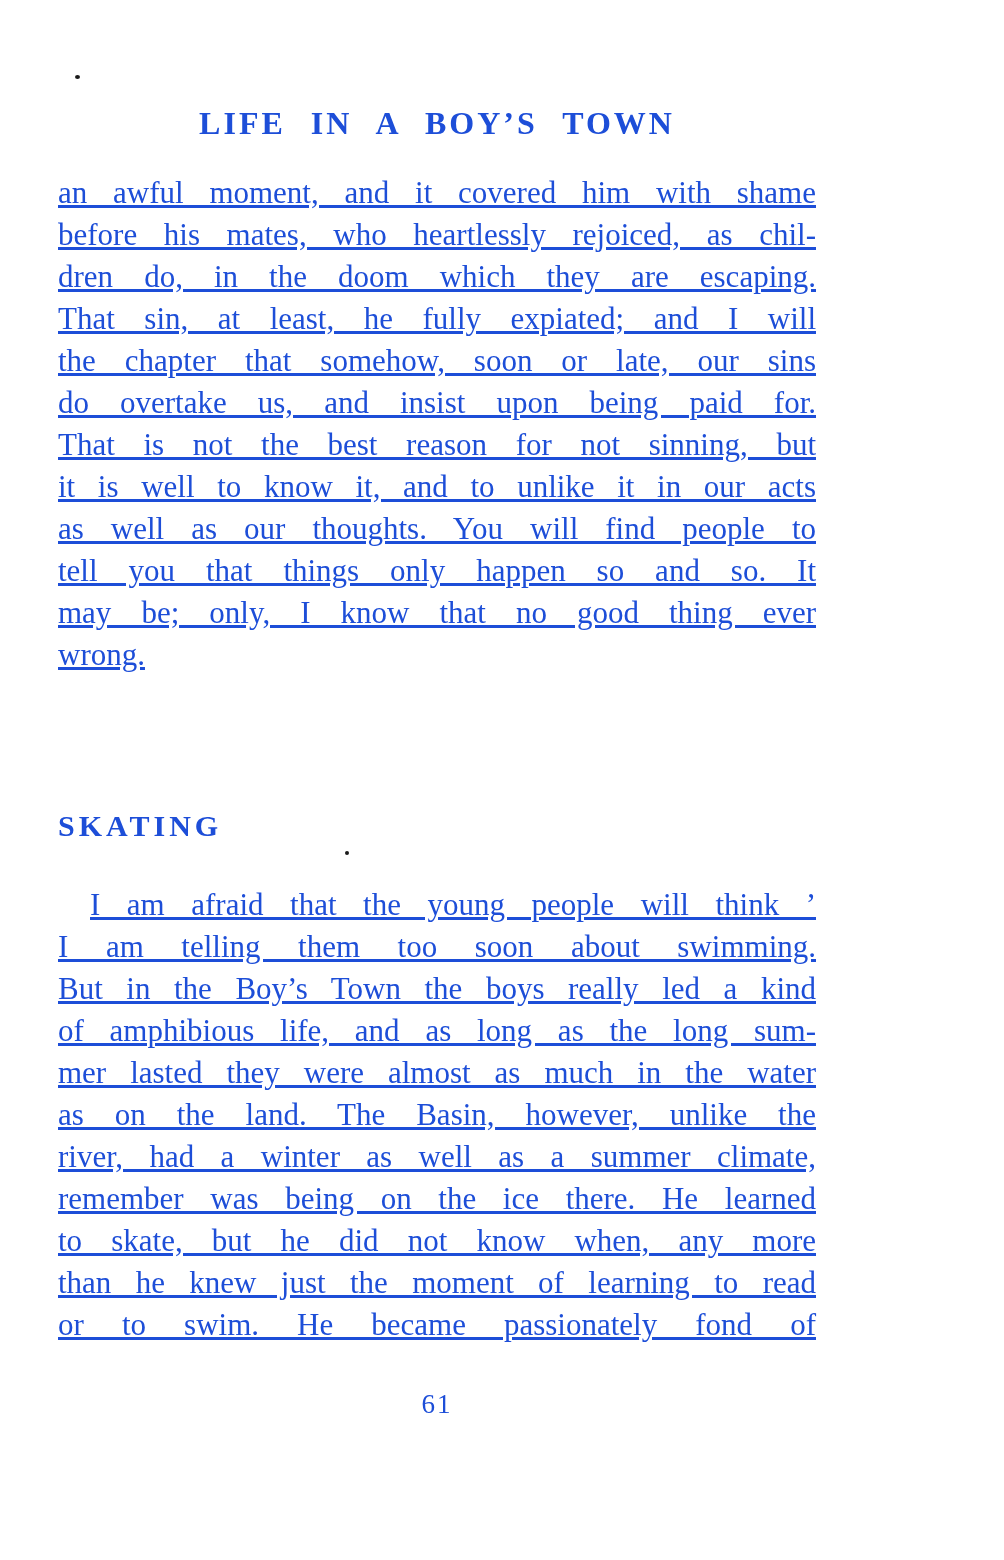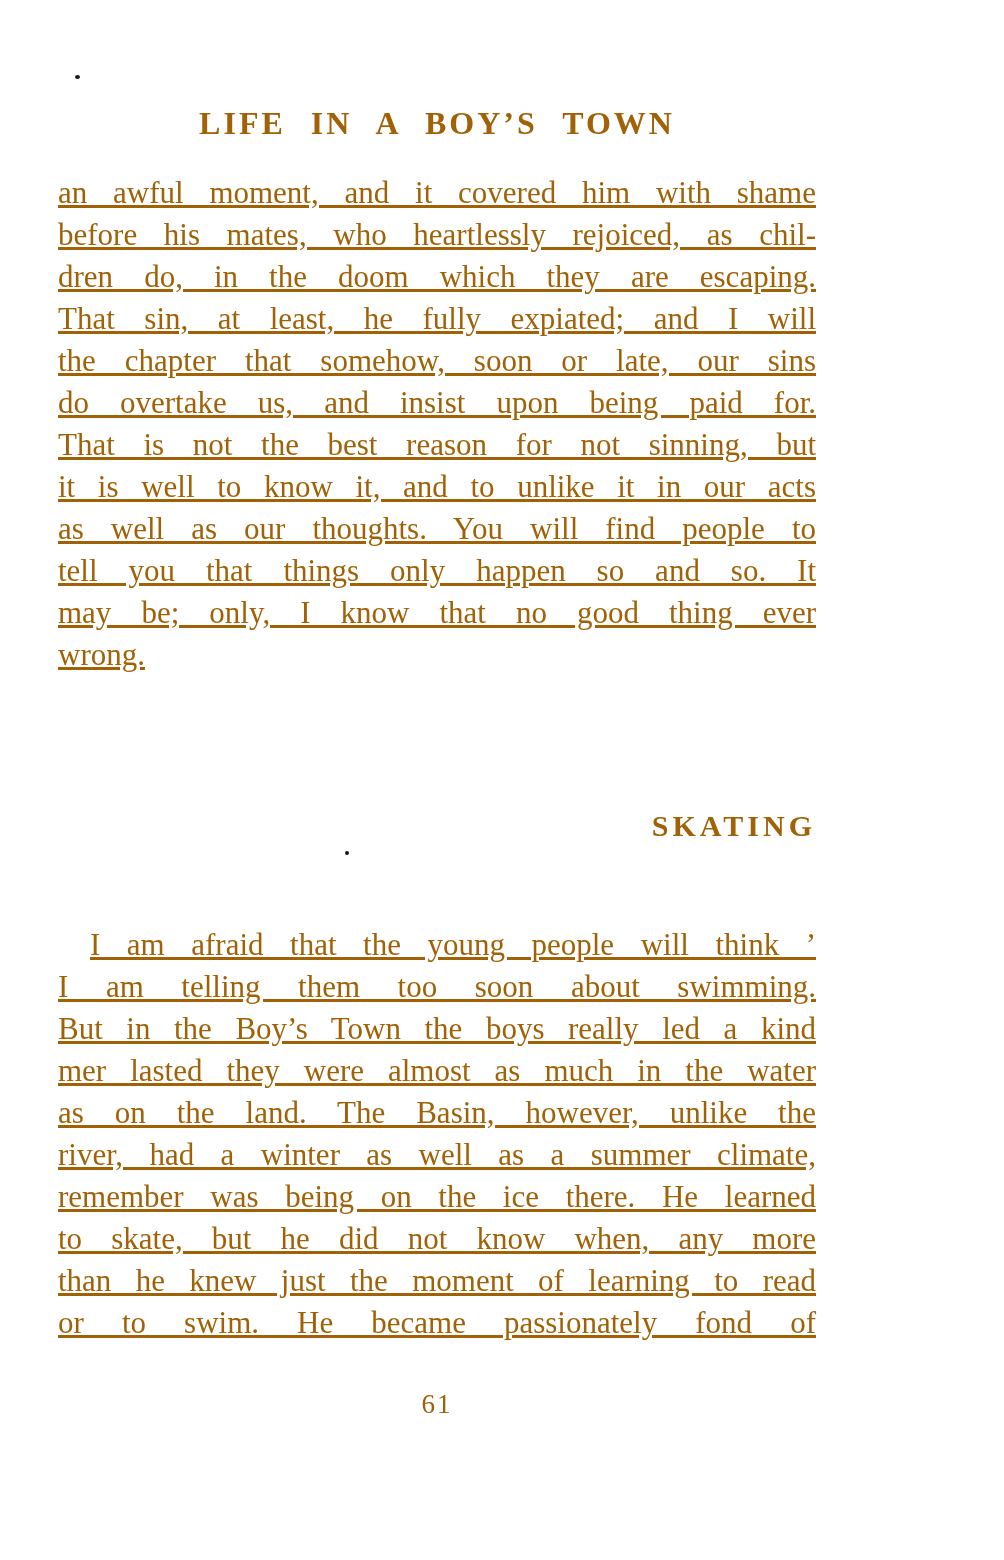--- a/index.html
+++ b/index.html
@@ -7,21 +7,21 @@
     padding: 0;
     background: #ffffff;
   }
   .page {
     position: relative;
     width: 1004px;
     height: 1560px;
     background: #ffffff;
     overflow: hidden;
     font-family: "Liberation Serif", "DejaVu Serif", serif;
-    color: #a16207;
+    color: #1d4ed8;
   }
   .speck {
     position: absolute;
     background: #1a1a1a;
     border-radius: 50%;
   }
   .speck-a { left: 75px; top: 75px; width: 5px; height: 4px; }
   .speck-b { left: 345px; top: 851px; width: 4px; height: 4px; }
   .running-header {
     position: absolute;
@@ -49,28 +49,27 @@
     line-height: 42px;
     text-align: justify;
     text-align-last: justify;
     text-justify: inter-word;
   }
   .para1 .line:last-child {
     text-align-last: left;
   }
   .para2 .line:first-child {
     text-indent: 32px;
-    margin-top: 40px;
   }
   .section-heading {
     position: absolute;
     top: 808px;
     left: 58px;
     width: 758px;
-    text-align: right;
+    text-align: left;
     font-size: 30px;
     line-height: 36px;
     font-weight: bold;
     letter-spacing: 4px;
     word-spacing: 8px;
   }
   .page-number {
     position: absolute;
     top: 1389px;
     left: 58px;
@@ -105,20 +104,21 @@
     </div>
 
   <div class="section-heading">SKATING</div>
 
   <span class="speck speck-b"></span>
 
   <div class="para para2">
       <div class="line">I am afraid that the young people will think ’</div>
       <div class="line">I am telling them too soon about swimming.</div>
       <div class="line">But in the Boy’s Town the boys really led a kind</div>
+      <div class="line">of amphibious life, and as long as the long sum-</div>
       <div class="line">mer lasted they were almost as much in the water</div>
       <div class="line">as on the land. The Basin, however, unlike the</div>
       <div class="line">river, had a winter as well as a summer climate,</div>
       <div class="line">remember was being on the ice there. He learned</div>
       <div class="line">to skate, but he did not know when, any more</div>
       <div class="line">than he knew just the moment of learning to read</div>
       <div class="line">or to swim. He became passionately fond of</div>
     </div>
 
   <div class="page-number">61</div>

